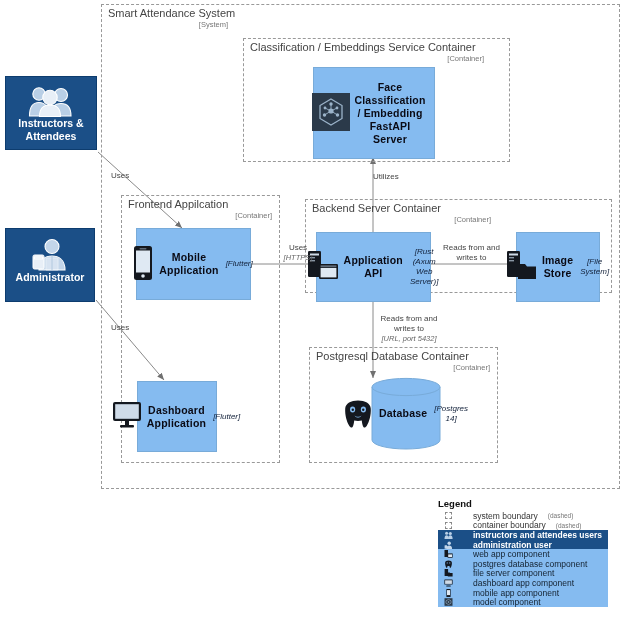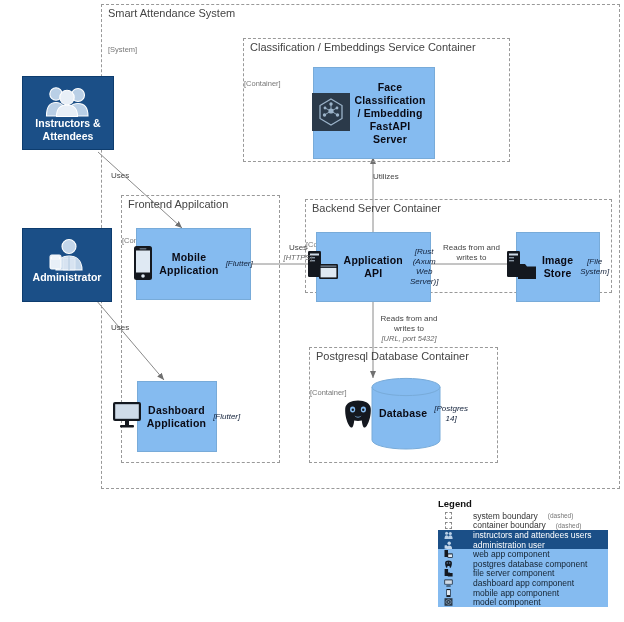--- a/index.html
+++ b/index.html
@@ -3,25 +3,25 @@
 <meta charset="utf-8">
 <style>
   html,body{margin:0;padding:0;background:#ffffff;}
   body{width:624px;height:622px;position:relative;overflow:hidden;
        font-family:"Liberation Sans","DejaVu Sans",sans-serif;color:#000;}
   #canvas{position:absolute;left:0;top:0;width:548px;height:622px;}
 
   
   .boundary{position:absolute;border:1px dashed #999;background:transparent;}
   .boundary .b-title{position:absolute;left:6px;top:2px;font-size:11px;color:#444;white-space:nowrap;}
-  .boundary .b-sub{position:absolute;top:15px;font-size:7.5px;color:#777;white-space:nowrap;text-align:left;margin-top:25px;}
+  .boundary .b-sub{position:absolute;top:15px;font-size:7.5px;color:#777;white-space:nowrap;text-align:right;}
 
   
   .person{position:absolute;background:#1b4f87;border:1px solid #0d3c6e;
-          display:flex;flex-direction:column;align-items:center;justify-content:flex-start;margin-left:17px;}
+          display:flex;flex-direction:column;align-items:center;justify-content:flex-start;}
   .person .p-icon{margin-top:8px;}
   .person .p-label{color:#fff;font-size:10.5px;font-weight:bold;text-align:center;
                    line-height:13px;width:100%;padding:0 3px;box-sizing:border-box;}
 
   
   .cbox{position:absolute;background:#85bbf0;border:1px solid #78abd9;
         display:flex;flex-direction:row;align-items:center;justify-content:center;}
   .cbox .c-icon{margin-bottom:3px;display:block;}
   .cbox .c-label{font-size:10.5px;font-weight:bold;color:#0a0a14;text-align:center;line-height:13px;
                  padding:0 4px;letter-spacing:.2px;}
@@ -32,21 +32,21 @@
   .elabel{position:absolute;font-size:8px;color:#444;line-height:10px;text-align:center;white-space:nowrap;}
   .elabel .et{font-style:italic;color:#666;display:block;font-size:7.5px;}
 
   
   #legend{position:absolute;left:438px;top:498px;width:170px;}
   #legend .lg-title{font-size:9.5px;font-weight:bold;color:#111;margin-bottom:2px;}
   .lg-row{display:flex;align-items:center;height:9.6px;padding-left:6px;font-size:8.5px;color:#333;}
   .lg-row .sw{width:9px;height:8px;flex:0 0 9px;margin-right:4px;display:flex;align-items:center;justify-content:center;}
   .lg-row .lg-txt{white-space:nowrap;margin-left:16px;}
   .lg-row .lg-note{font-size:6.5px;color:#777;margin-left:10px;}
-  .lg-row.dark{background:#1b4f87;color:#fff;}
+  .lg-row.dark{background:#1b4f87;color:#fff;font-weight:bold;}
   .lg-row.dark .lg-txt{color:#fff;}
   .lg-row.light{background:#85bbf0;color:#13212f;}
   .lg-row.light .lg-txt{color:#13212f;}
   .lg-row.plain{background:transparent;}
   .sq-out{width:7px;height:7px;border:1px solid #888;box-sizing:border-box;}
 
   svg{display:block;overflow:visible;}
 </style>
 </head>
 <body>

